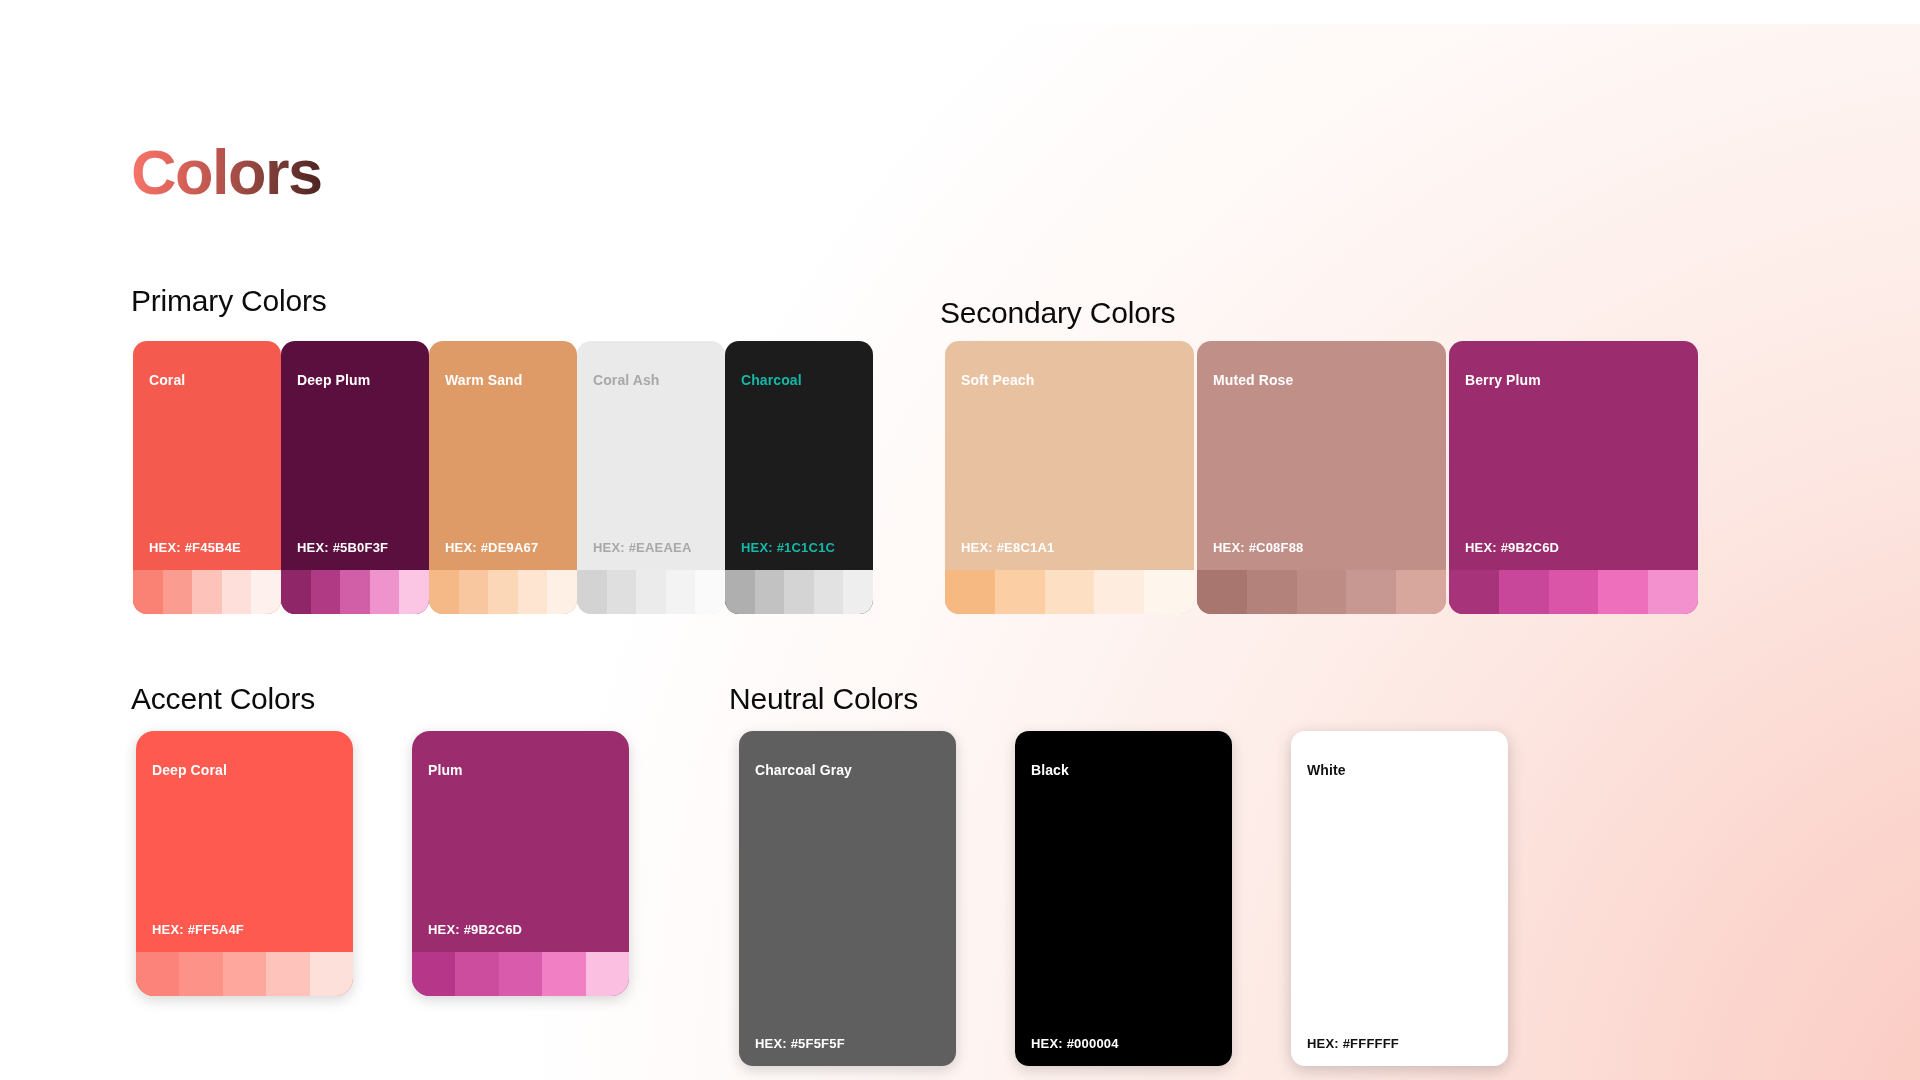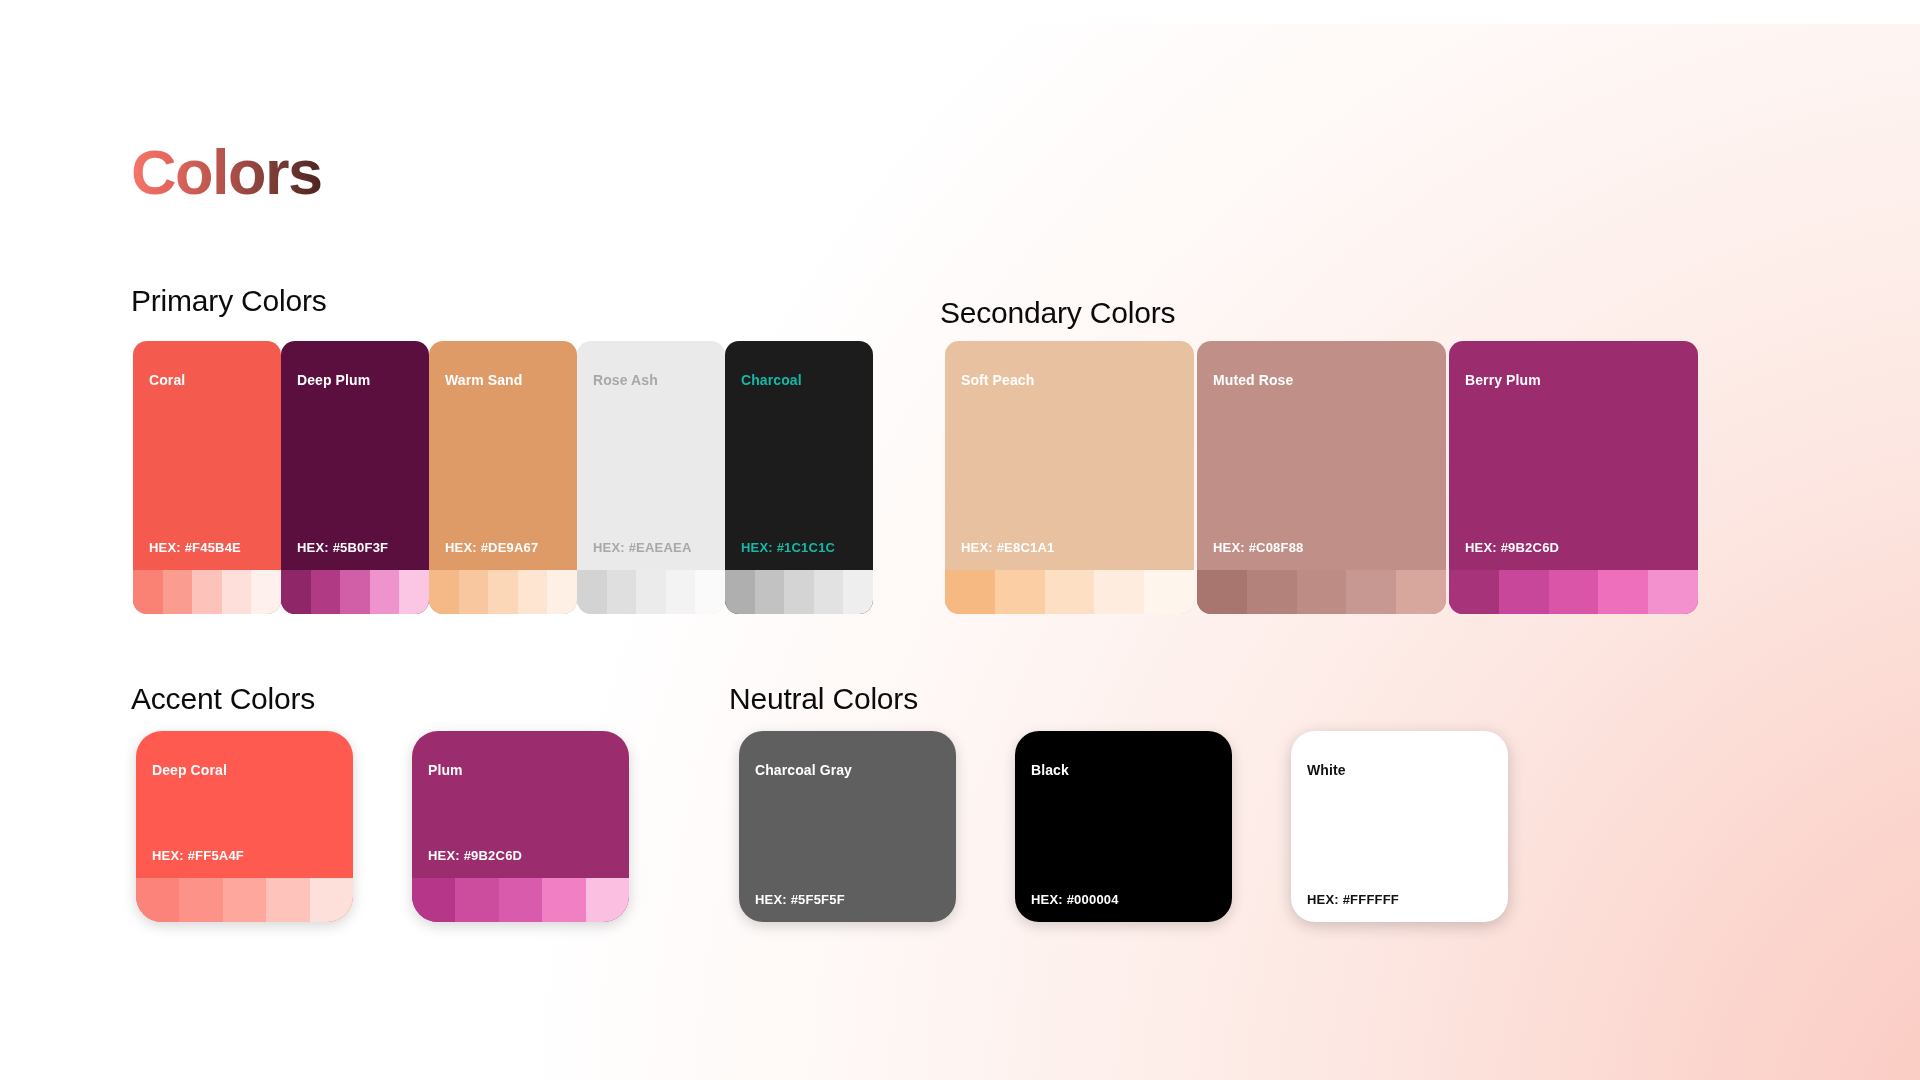--- a/index.html
+++ b/index.html
@@ -103,31 +103,31 @@
   .srow .card {
     position:relative; left:auto; top:auto;
     width:249px; height:273px;
     border-radius:14px;
   }
 
   
   .arow { position:absolute; left:136px; top:707px; display:flex; gap:59px; }
   .arow .card {
     position:relative; left:auto; top:auto;
-    width:217px; height:191px;
-    border-radius:26px;
+    width:217px; height:265px;
+    border-radius:18px;
     box-shadow:0 4px 14px rgba(0,0,0,0.16);
   }
 
   
   .nrow { position:absolute; left:739px; top:707px; display:flex; gap:59px; }
   .nrow .card {
     position:relative; left:auto; top:auto;
-    width:217px; height:191px;
-    border-radius:24px;
+    width:217px; height:335px;
+    border-radius:14px;
     box-shadow:0 4px 14px rgba(0,0,0,0.16);
   }
   .nrow .card.white-card {
     box-shadow:0 4px 16px rgba(0,0,0,0.20);
   }
 </style>
 </head>
 <body>
 
 <div class="page">
@@ -170,21 +170,21 @@
         <div class="chex">HEX: #DE9A67</div>
         <div class="shades">
           <i style="background: rgb(245, 184, 135);"></i>
           <i style="background: rgb(248, 199, 159);"></i>
           <i style="background: rgb(251, 215, 184);"></i>
           <i style="background: rgb(253, 229, 210);"></i>
           <i style="background: rgb(254, 240, 229);"></i>
         </div>
       </div>
       <div class="card" style="background: rgb(234, 234, 234); color: rgb(168, 168, 168);">
-        <div class="cname">Rose Ash</div>
+        <div class="cname">Coral Ash</div>
         <div class="body"></div>
         <div class="chex">HEX: #EAEAEA</div>
         <div class="shades">
           <i style="background: rgb(211, 211, 211);"></i>
           <i style="background: rgb(223, 223, 223);"></i>
           <i style="background: rgb(235, 235, 235);"></i>
           <i style="background: rgb(243, 243, 243);"></i>
           <i style="background: rgb(250, 250, 250);"></i>
         </div>
       </div>

